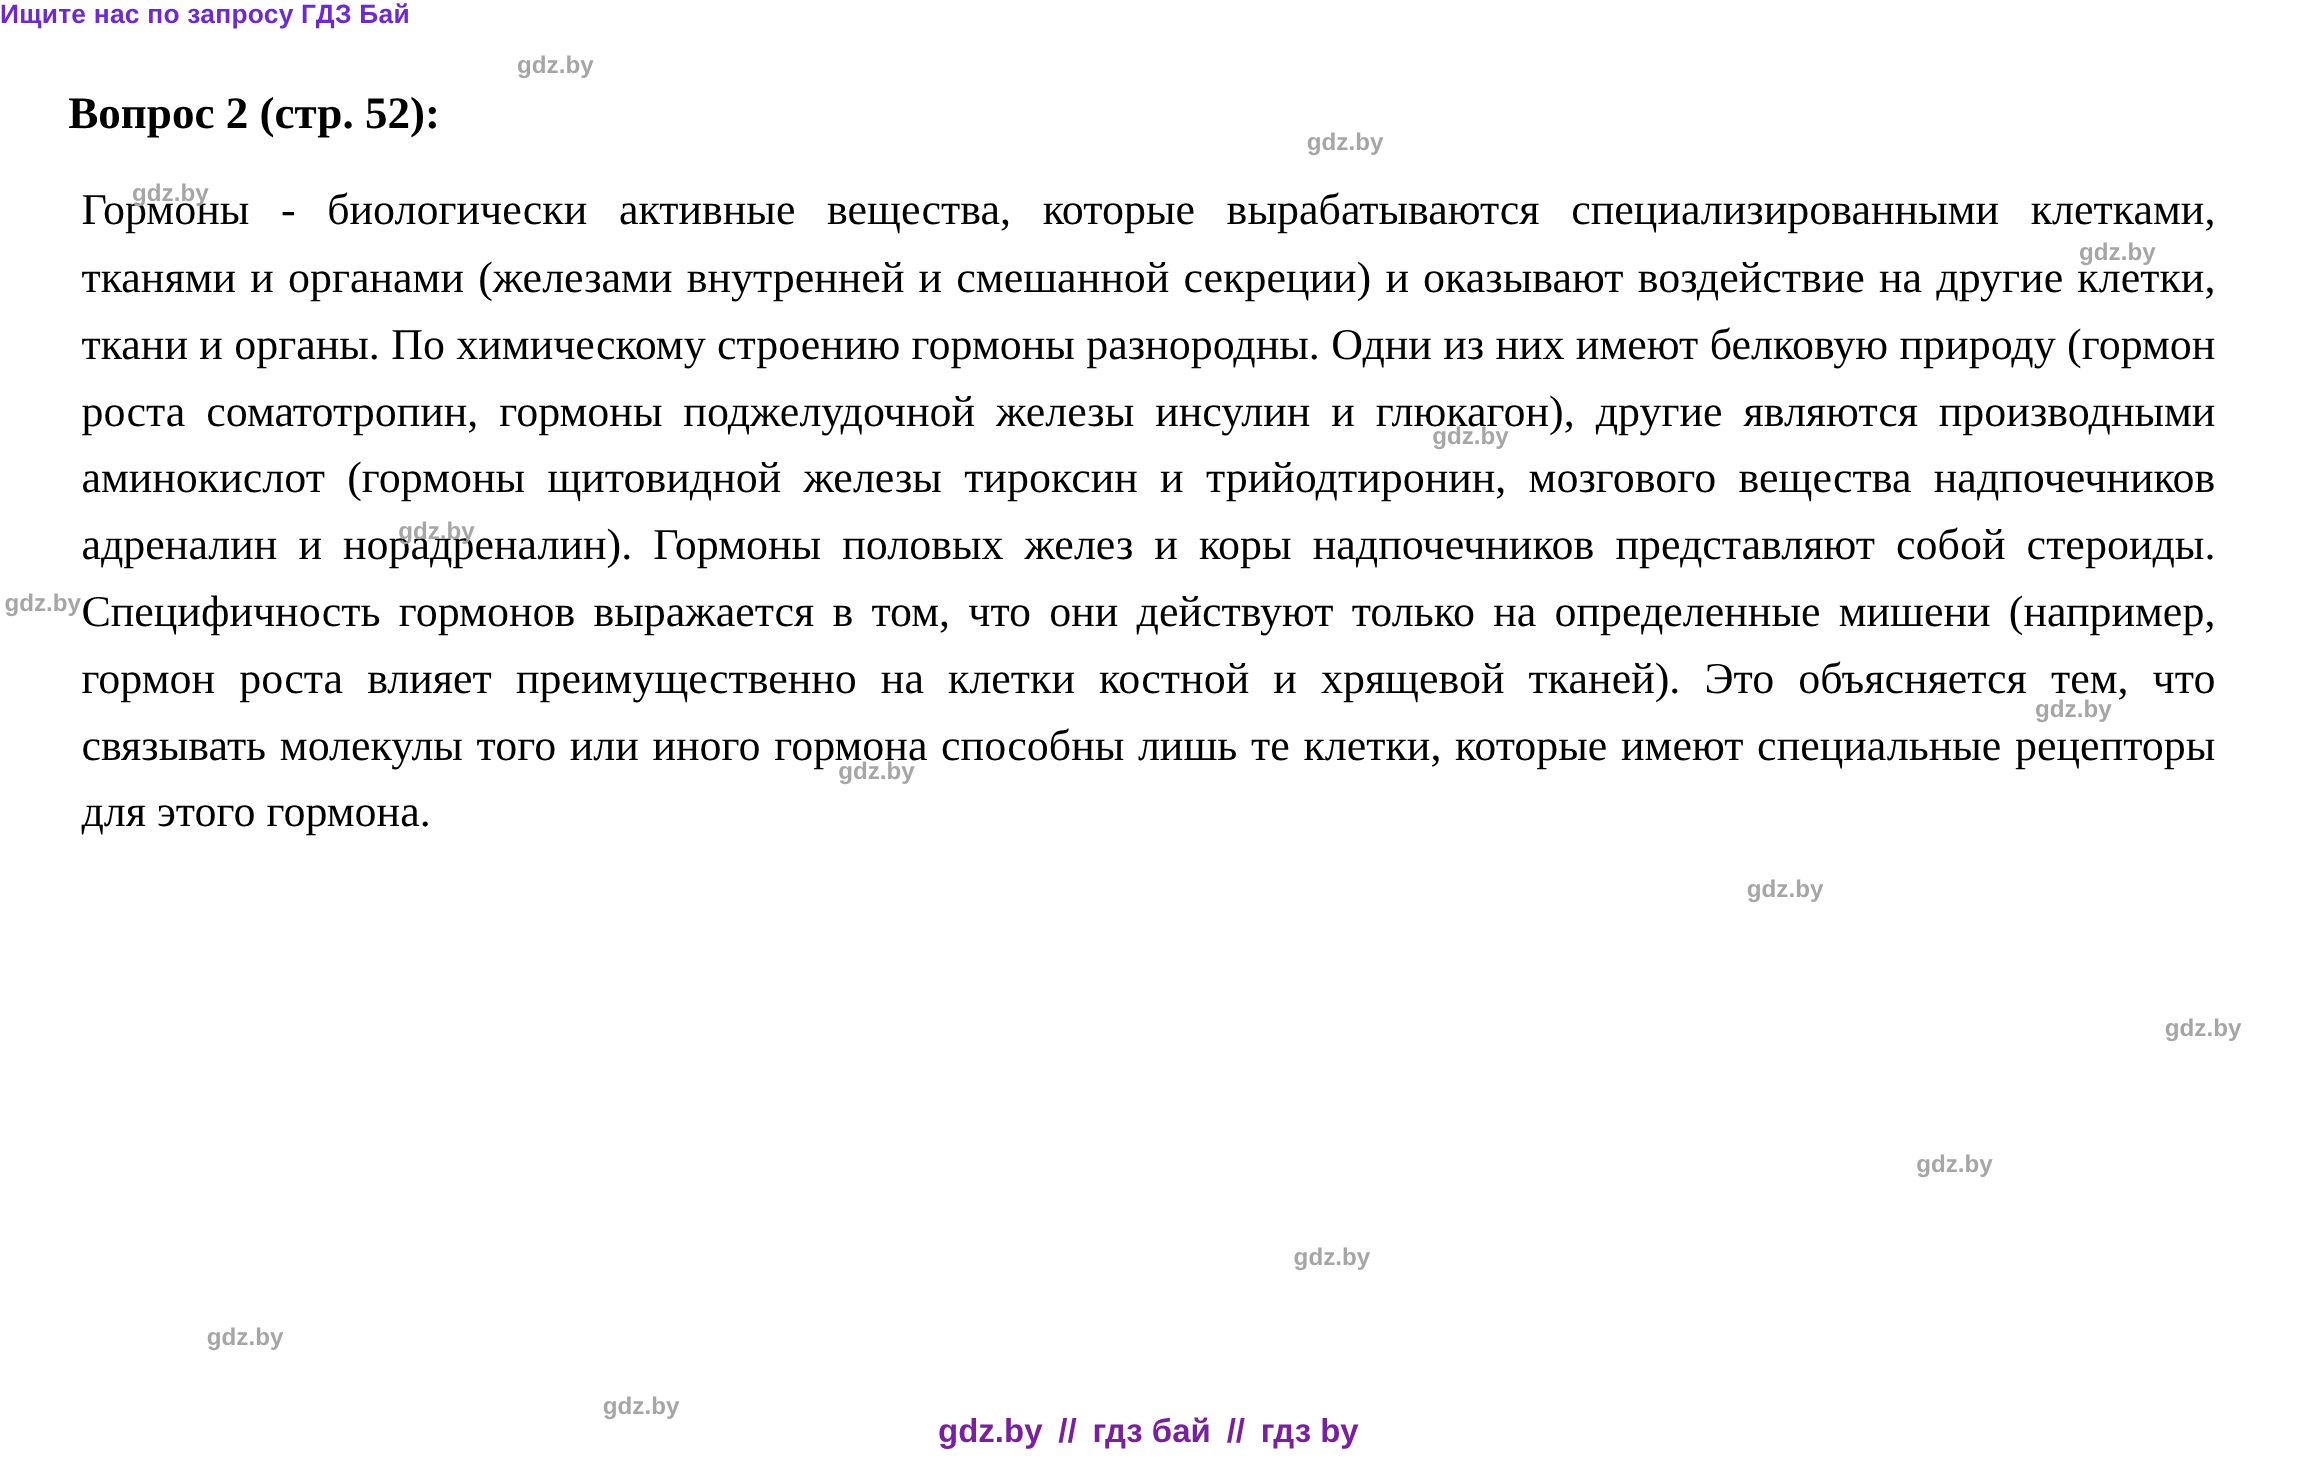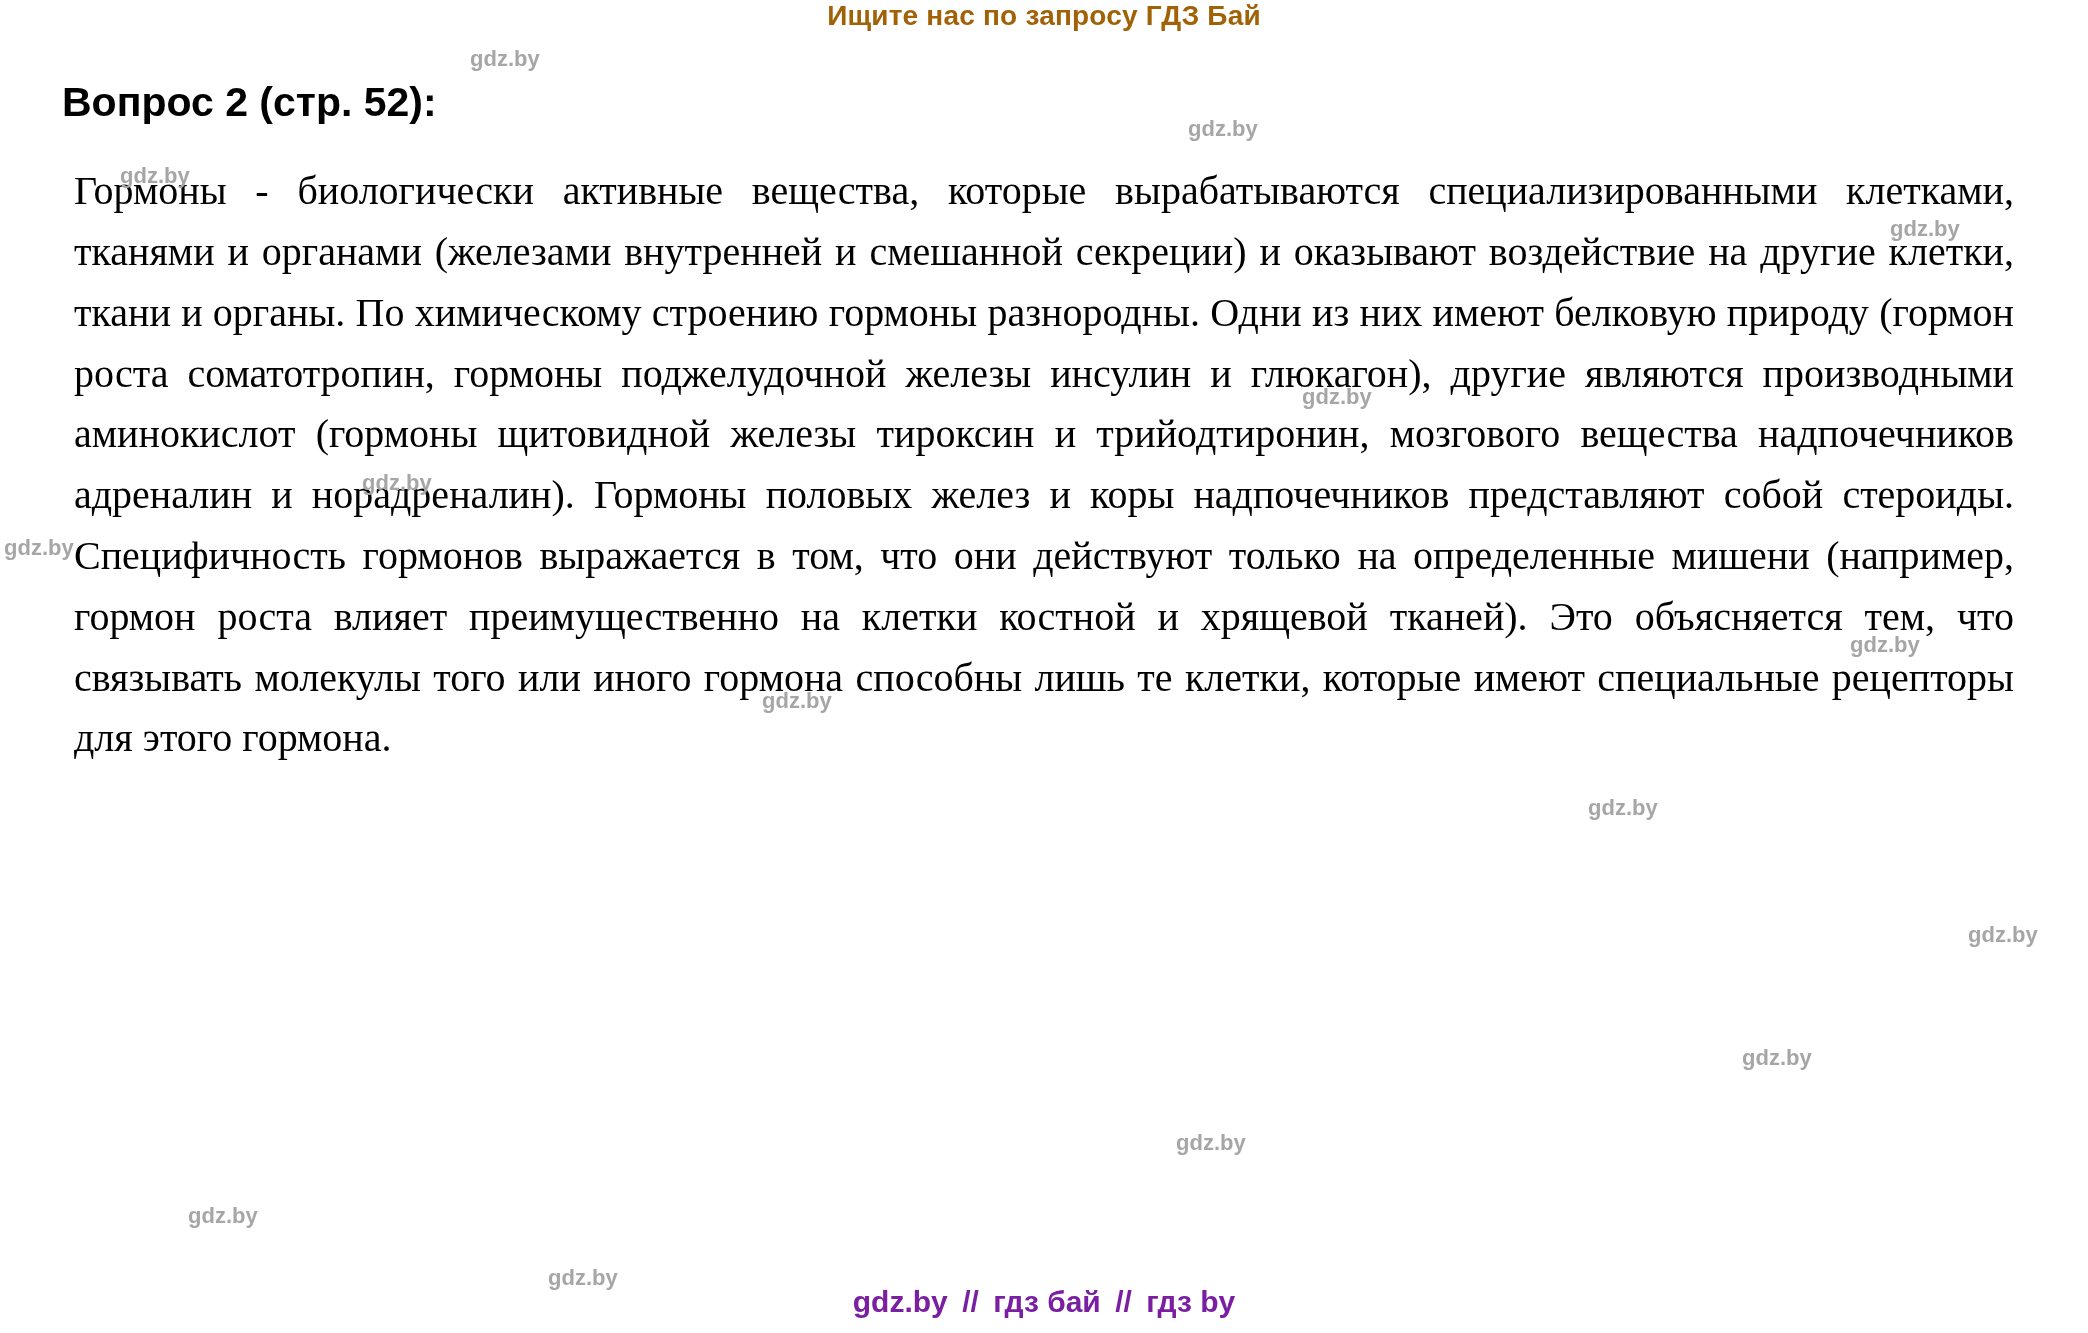--- a/index.html
+++ b/index.html
@@ -16,35 +16,35 @@
   }
   .page {
     position: absolute;
     inset: 0;
   }
   .top-banner {
     position: absolute;
     top: 0px;
     left: 0;
     width: 100%;
-    text-align: center;
+    text-align: left;
     font-family: "Liberation Sans", sans-serif;
     font-weight: bold;
-    font-size: 28px;
-    color: #a16207;
+    font-size: 24px;
+    color: #6d28d9;
     letter-spacing: 0.2px;
   }
   .content {
     position: absolute;
     left: 62px;
     top: 78px;
     width: 1960px;
   }
   .question-title {
-    font-family: Liberation Sans, sans-serif;
+    font-family: Liberation Serif, serif;
     font-size: 41px;
     font-weight: bold;
     color: #000000;
     margin: 0 0 34px 0;
     line-height: 1.2;
   }
   .body-text {
     font-family: "Liberation Serif", serif;
     font-size: 40px;
     color: #000000;

